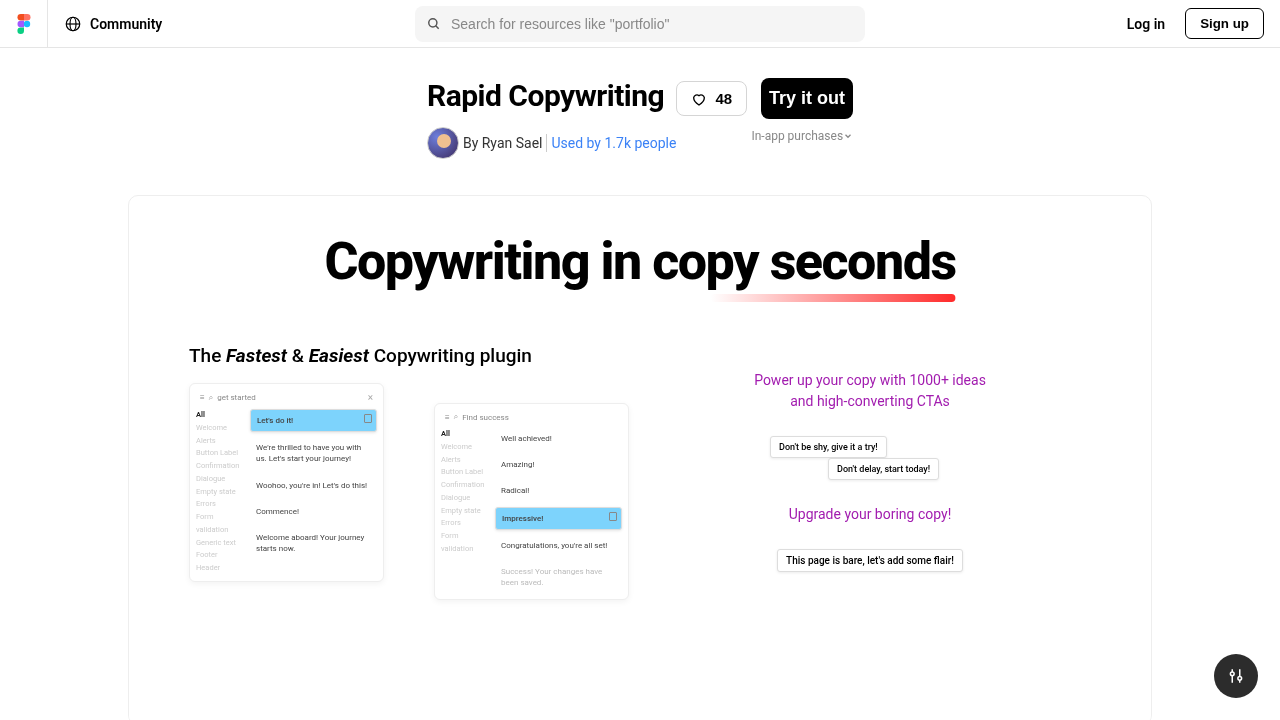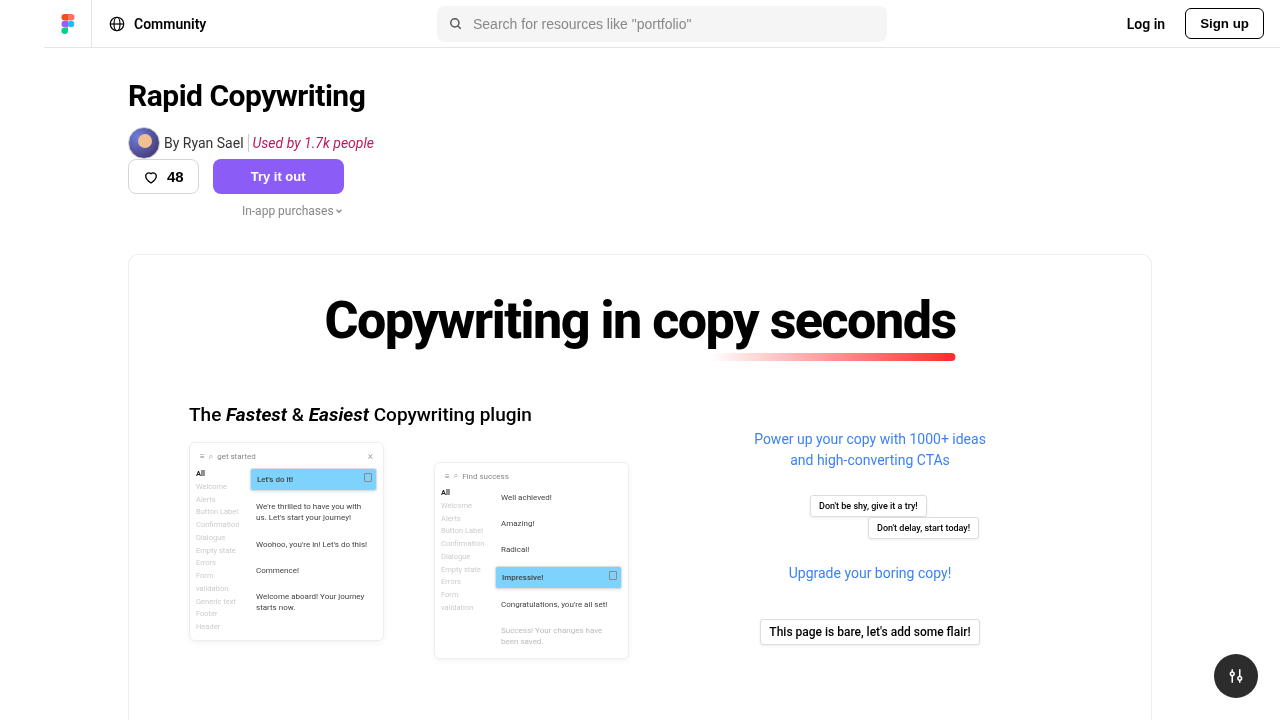--- a/index.html
+++ b/index.html
@@ -14,21 +14,20 @@
 
 
 .header {
   height: 48px;
   border-bottom: 1px solid #e5e5e5;
   display: flex;
   align-items: center;
   padding: 0 16px;
   gap: 16px;
   position: relative;
-  margin-left: 44px;
 }
 .logo-box {
   width: 32px;
   height: 48px;
   display: flex;
   align-items: center;
   justify-content: center;
   border-right: 1px solid #e5e5e5;
   padding-right: 16px;
   margin-right: 0;
@@ -99,21 +98,20 @@
   width: 1024px;
   margin: 0 auto;
   padding-top: 30px;
 }
 
 
 .title-row {
   display: flex;
   align-items: flex-start;
   justify-content: center;
-  flex-direction: column;
 }
 .title-left { }
 .page-title {
   font-size: 30px;
   font-weight: 700;
   letter-spacing: -0.5px;
   margin-bottom: 14px;
 }
 .byline {
   display: flex;
@@ -139,21 +137,21 @@
   background: #f0c090;
   border-radius: 50%;
   top: 6px;
   left: 9px;
 }
 .byline-sep {
   width: 1px;
   height: 18px;
   background: #ccc;
 }
-.used-by { color: #be185d; font-style: italic; }
+.used-by { color: #3b82f6; }
 
 .title-right {
   display: flex;
   flex-direction: column;
   align-items: flex-end;
   gap: 10px;
 }
 .action-row {
   display: flex;
   gap: 14px;
@@ -169,26 +167,26 @@
   padding: 8px 14px;
   font-weight: 600;
   font-size: 15px;
   cursor: pointer;
 }
 .heart-icon {
   width: 16px;
   height: 16px;
 }
 .try-btn {
-  background: #8b5cf6;
+  background: #000000;
   color: #fff;
   border: none;
   border-radius: 8px;
-  padding: 10px 38px;
-  font-size: 13px;
+  padding: 10px 8px;
+  font-size: 18px;
   font-weight: 600;
   cursor: pointer;
 }
 .iap {
   font-size: 12px;
   color: #888;
   display: flex;
   align-items: center;
   cursor: pointer;
 }
@@ -313,52 +311,50 @@
   flex: 1;
   display: flex;
   flex-direction: column;
   align-items: center;
   gap: 24px;
   padding-top: 26px;
 }
 .right-text {
   text-align: center;
   font-size: 14px;
-  color: #3b82f6;
+  color: #a21caf;
   line-height: 1.5;
   max-width: 240px;
 }
 .chip-cluster {
   position: relative;
   height: 44px;
   width: 200px;
 }
 .chip {
   position: absolute;
   font-size: 9px;
   font-weight: 500;
   background: #fff;
   border: 1px solid #ddd;
   border-radius: 3px;
   padding: 5px 8px;
   box-shadow: 0 1px 3px rgba(0,0,0,0.08);
   white-space: nowrap;
-  margin-left: 40px;
 }
 .chip.c1 { top: 0; left: 0; }
 .chip.c2 { top: 22px; left: 58px; }
 .single-chip {
-  font-size: 12px;
+  font-size: 10px;
   font-weight: 500;
   background: #fff;
   border: 1px solid #ddd;
   border-radius: 3px;
   padding: 5px 8px;
   box-shadow: 0 1px 3px rgba(0,0,0,0.08);
-  margin-top: 11px;
 }
 
 
 .hero::after {
   content: "";
   position: absolute;
   left: 0; right: 0; bottom: 0;
   height: 60px;
   background: linear-gradient(to bottom, rgba(255,255,255,0), #fff);
 }

